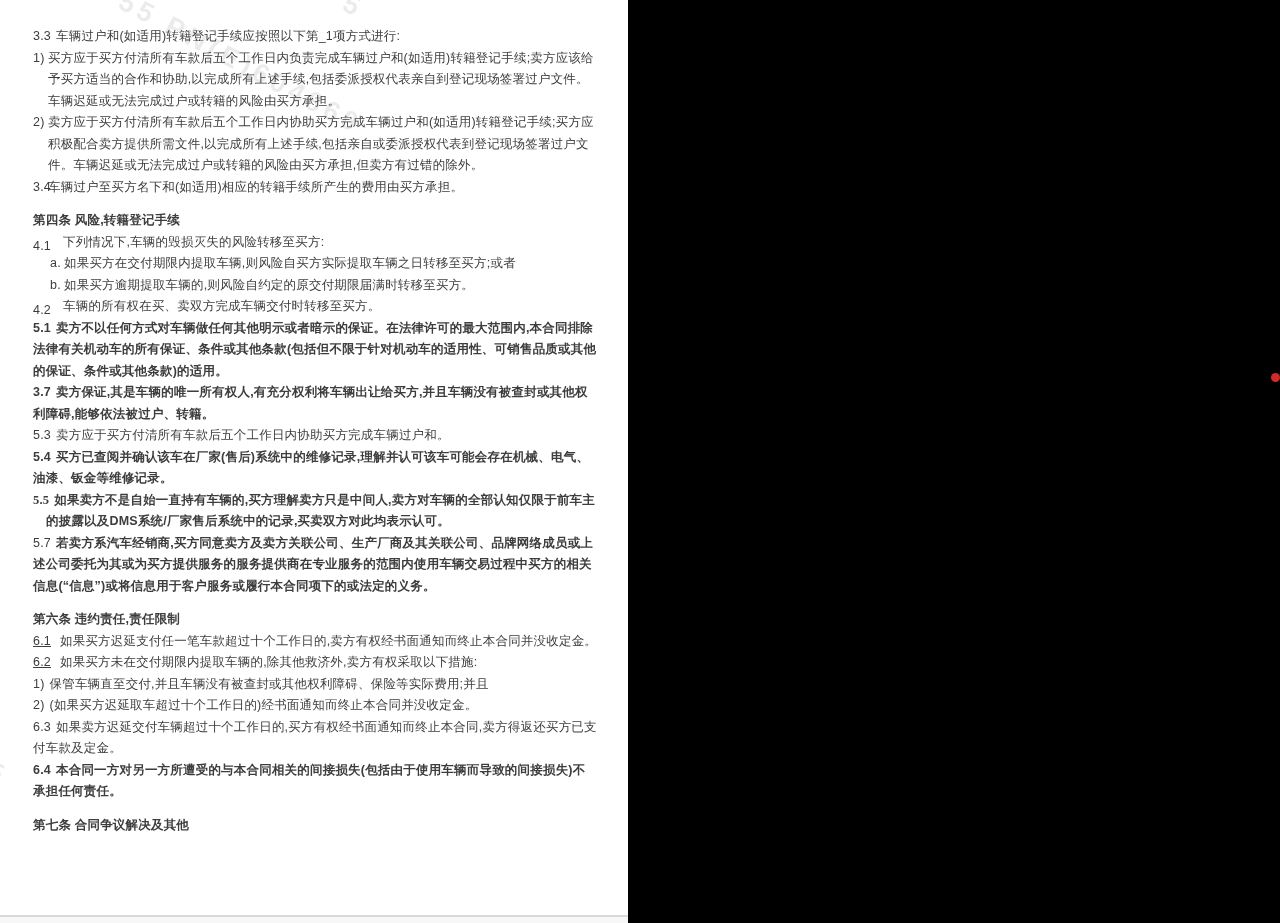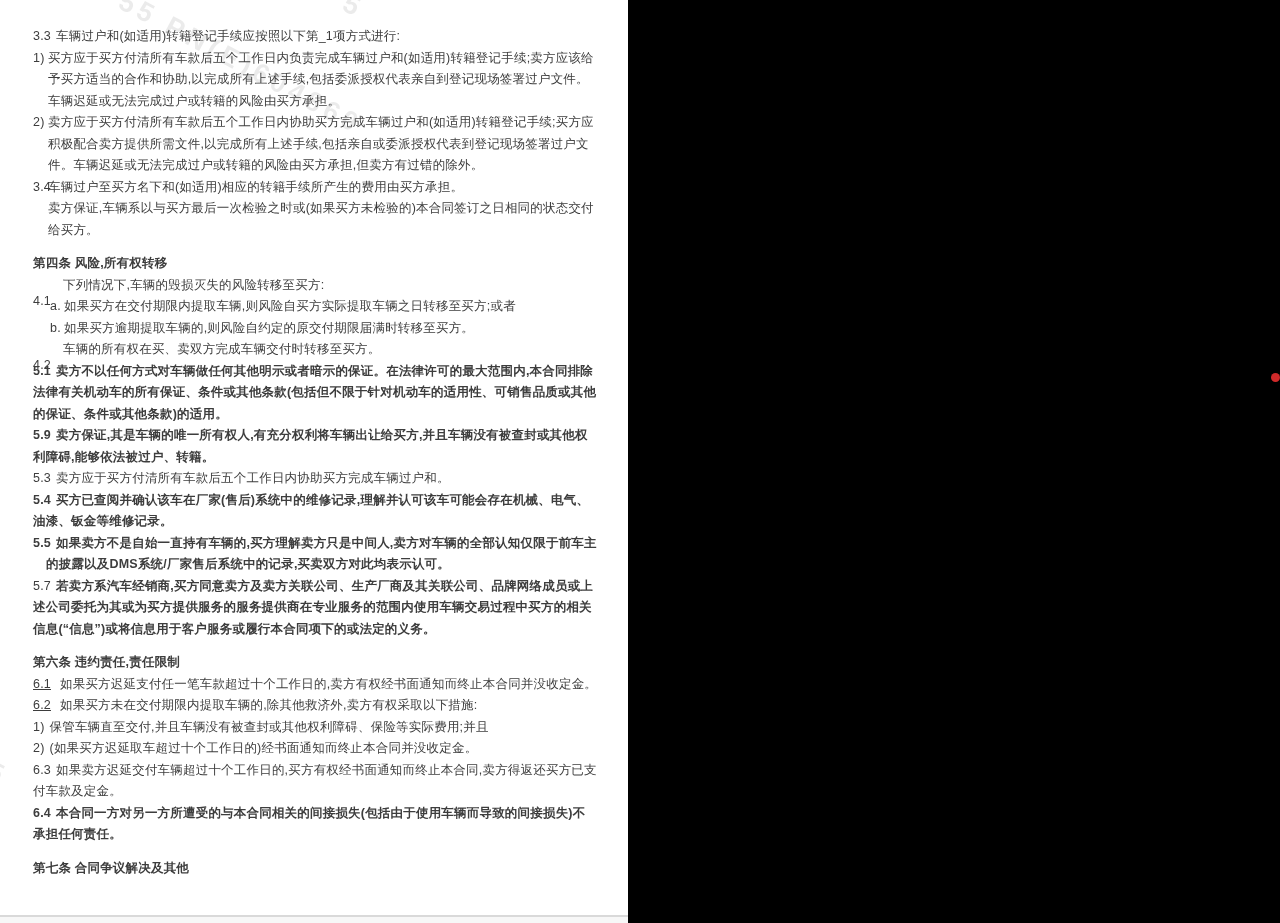--- a/index.html
+++ b/index.html
@@ -23,27 +23,27 @@
   .lbl{white-space:nowrap;}
   .flow .lbl{margin-right:5px;}
   .flow.g .lbl{margin-right:9px;text-decoration:underline;}
   
   .hang{padding-left:15px;}
   .hang>.lbl{position:absolute;left:0;top:0;}
   
   .cont{padding-left:15px;}
   
   .hangw{padding-left:30px;}
-  .hangw>.lbl{position:absolute;left:0;top:16px;}
+  .hangw>.lbl{position:absolute;left:0;top:4px;}
   
   .hang2{padding-left:31px;}
   .hang2>.lbl{position:absolute;left:17px;top:0;}
   
   .hang5{padding-left:13px;text-indent:-13px;}
-  .hang5 .lbl{margin-right:5px;}
+  .hang5 .lbl{margin-right:5px;font-family:Liberation Serif, serif;}
   .h{font-weight:bold;margin-top:12px;}
   .b{font-weight:bold;}
   .wm{
     position:absolute;z-index:1;
     color:rgba(60,60,60,0.10);
     font-size:27px;font-weight:bold;letter-spacing:5px;
     transform:rotate(28deg);transform-origin:left top;
     white-space:nowrap;pointer-events:none;
   }
   .wm1{left:128px;top:-14px;}
@@ -80,36 +80,35 @@
     <div class="content">
 
       <p class="p flow"><span class="lbl">3.3</span><span>车辆过户和(如适用)转籍登记手续应按照以下第_1项方式进行:</span></p>
 
       <p class="p hang"><span class="lbl">1)</span><span>买方应于买方付清所有车款后五个工作日内负责完成车辆过户和(如适用)转籍登记手续;卖方应该给予买方适当的合作和协助,以完成所有上述手续,包括委派授权代表亲自到登记现场签署过户文件。车辆迟延或无法完成过户或转籍的风险由买方承担。</span></p>
 
       <p class="p hang"><span class="lbl">2)</span><span>卖方应于买方付清所有车款后五个工作日内协助买方完成车辆过户和(如适用)转籍登记手续;买方应积极配合卖方提供所需文件,以完成所有上述手续,包括亲自或委派授权代表到登记现场签署过户文件。车辆迟延或无法完成过户或转籍的风险由买方承担,但卖方有过错的除外。</span></p>
 
       <p class="p hang"><span class="lbl">3.4</span><span>车辆过户至买方名下和(如适用)相应的转籍手续所产生的费用由买方承担。</span></p>
 
-      <p class="p cont"><span>卖方保证,车辆系以与买方最后一次检验之时或(如果买方未检验的)本合同签订之日相同的状态交付给买方。</span></p>
 
-      <p class="p h"><span>第四条 风险,所有权转移</span></p>
+      <p class="p h"><span>第四条 风险,转籍登记手续</span></p>
 
       <p class="p hangw"><span class="lbl">4.1</span><span>下列情况下,车辆的毁损灭失的风险转移至买方:</span></p>
 
       <p class="p hang2"><span class="lbl">a.</span><span>如果买方在交付期限内提取车辆,则风险自买方实际提取车辆之日转移至买方;或者</span></p>
 
       <p class="p hang2"><span class="lbl">b.</span><span>如果买方逾期提取车辆的,则风险自约定的原交付期限届满时转移至买方。</span></p>
 
       <p class="p hangw"><span class="lbl">4.2</span><span>车辆的所有权在买、卖双方完成车辆交付时转移至买方。</span></p>
 
 
       <p class="p flow b"><span class="lbl">5.1</span><span>卖方不以任何方式对车辆做任何其他明示或者暗示的保证。在法律许可的最大范围内,本合同排除法律有关机动车的所有保证、条件或其他条款(包括但不限于针对机动车的适用性、可销售品质或其他的保证、条件或其他条款)的适用。</span></p>
 
-      <p class="p flow b"><span class="lbl">5.9</span><span>卖方保证,其是车辆的唯一所有权人,有充分权利将车辆出让给买方,并且车辆没有被查封或其他权利障碍,能够依法被过户、转籍。</span></p>
+      <p class="p flow b"><span class="lbl">3.7</span><span>卖方保证,其是车辆的唯一所有权人,有充分权利将车辆出让给买方,并且车辆没有被查封或其他权利障碍,能够依法被过户、转籍。</span></p>
 
       <p class="p flow"><span class="lbl">5.3</span><span>卖方应于买方付清所有车款后五个工作日内协助买方完成车辆过户和。</span></p>
 
       <p class="p flow b"><span class="lbl">5.4</span><span>买方已查阅并确认该车在厂家(售后)系统中的维修记录,理解并认可该车可能会存在机械、电气、油漆、钣金等维修记录。</span></p>
 
       <p class="p hang5 b"><span class="lbl">5.5</span><span>如果卖方不是自始一直持有车辆的,买方理解卖方只是中间人,卖方对车辆的全部认知仅限于前车主的披露以及DMS系统/厂家售后系统中的记录,买卖双方对此均表示认可。</span></p>
 
 
       <p class="p flow"><span class="lbl">5.7</span><span class="b">若卖方系汽车经销商,买方同意卖方及卖方关联公司、生产厂商及其关联公司、品牌网络成员或上述公司委托为其或为买方提供服务的服务提供商在专业服务的范围内使用车辆交易过程中买方的相关信息(“信息”)或将信息用于客户服务或履行本合同项下的或法定的义务。</span></p>
 

